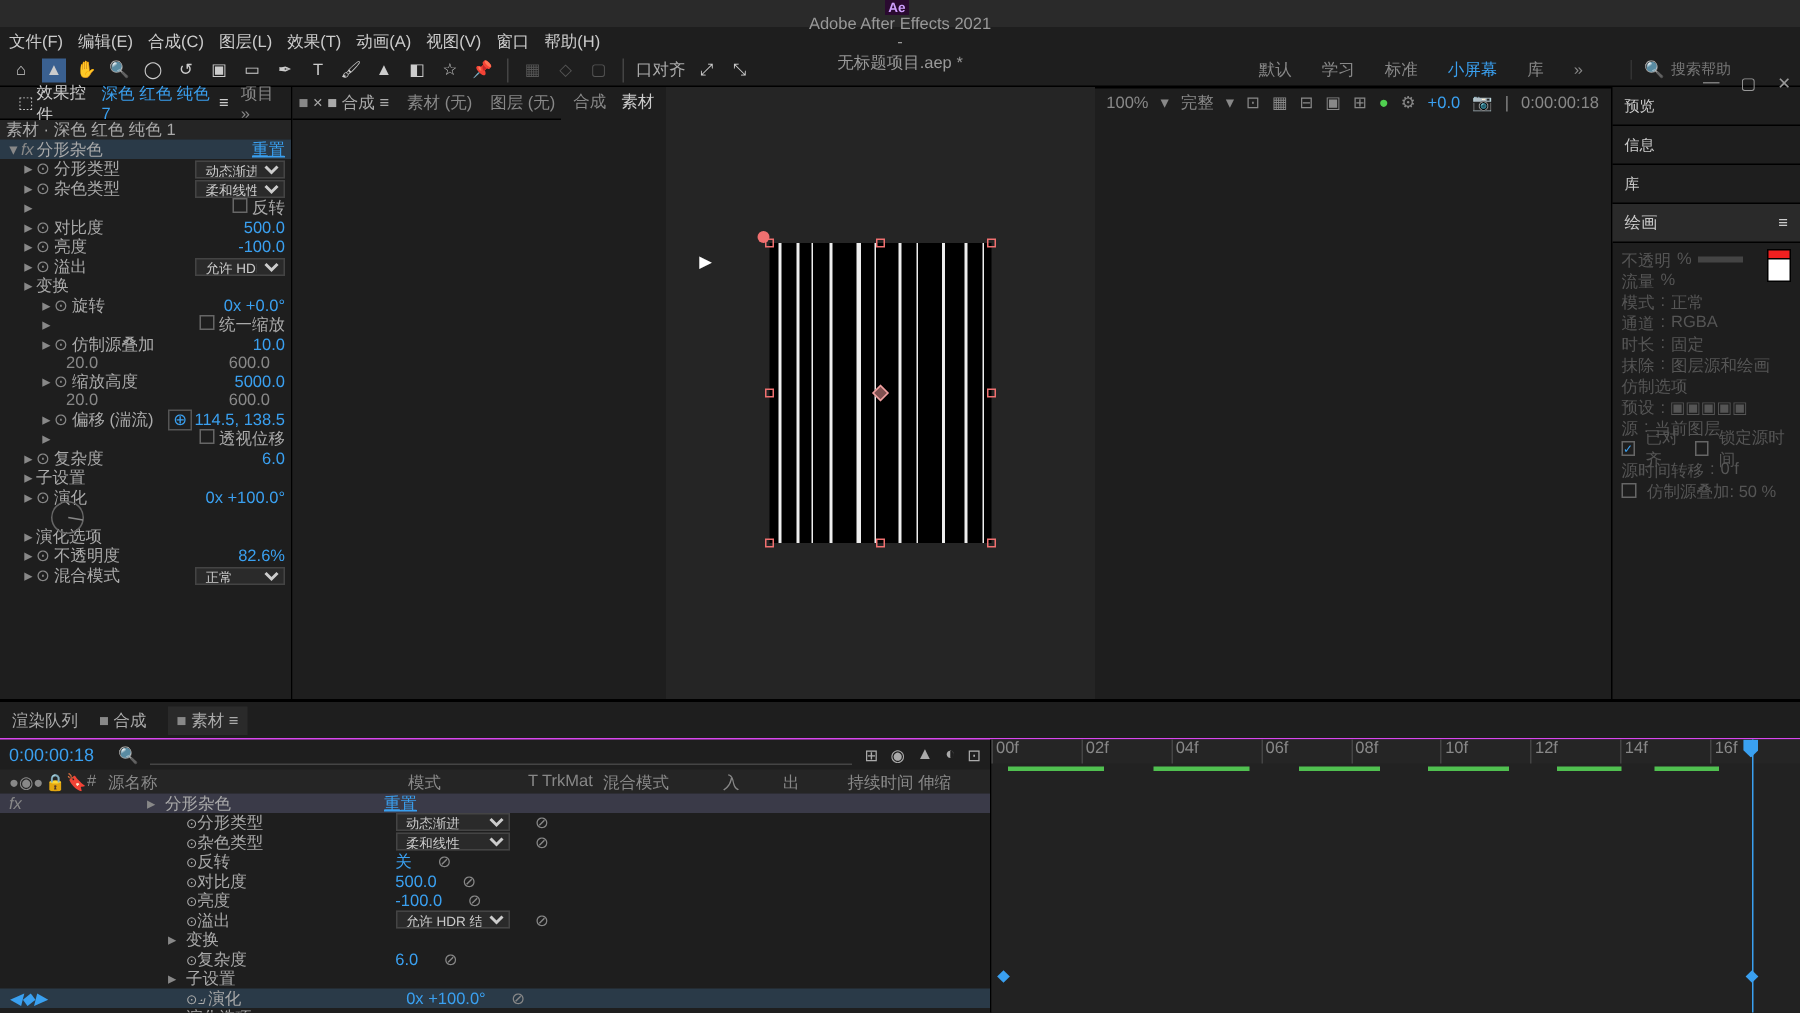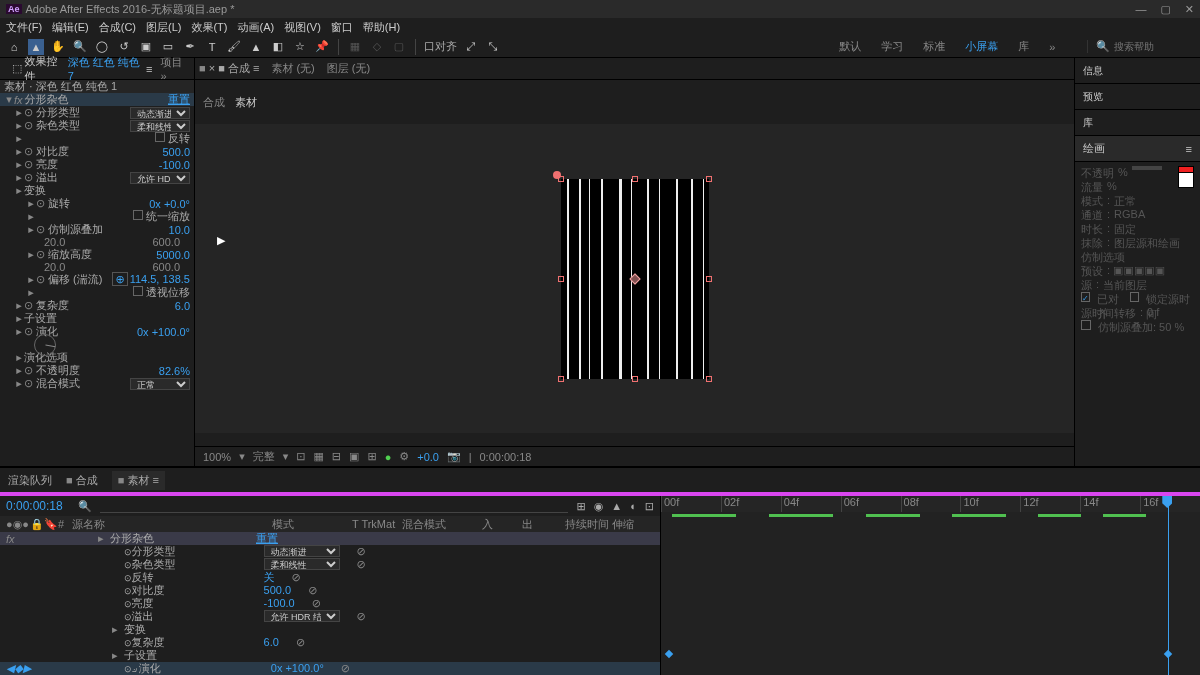--- a/index.html
+++ b/index.html
@@ -1,17 +1,17 @@
 <!DOCTYPE html>
 <html><head>
 <meta charset="utf-8">
 <style>
 * { margin: 0; padding: 0; box-sizing: border-box; font-family: "Microsoft YaHei", "Segoe UI", sans-serif; font-size: 11px; }
 body { background: #1e1e1e; color: #aaa; width: 1200px; height: 675px; overflow: hidden; }
-.titlebar { height: 18px; background: #2a2a2a; display: flex; align-items: center; padding: 0 6px; color: #999; font-size: 10px; }
+.titlebar { height: 18px; background: #2a2a2a; display: flex; align-items: center; padding: 0 6px; color: #999; font-size: 10px; flex-direction: column; }
 .titlebar .wc { margin-left: auto; display: flex; gap: 14px; }
 .menubar { height: 18px; background: #1e1e1e; display: flex; align-items: center; padding: 0 6px; gap: 10px; color: #ccc; font-size: 10px; }
 .toolbar { height: 22px; background: #1e1e1e; border-bottom: 1px solid #000; display: flex; align-items: center; padding: 0 6px; gap: 6px; }
 .toolbar .tool { width: 16px; height: 16px; display: flex; align-items: center; justify-content: center; color: #ccc; }
 .toolbar .divider { width: 1px; height: 16px; background: #444; margin: 0 2px; }
 .workspace-tabs { margin-left: auto; display: flex; align-items: center; gap: 20px; font-size: 10px; }
 .workspace-tabs .ws { color: #888; }
 .workspace-tabs .ws.active { color: #3aa0f0; }
 .search-wrap { display:flex; align-items:center; gap:4px; margin-left:12px; border-left:1px solid #333; padding-left:8px; }
 .search-box { background: transparent; border: none; color: #888; font-size: 10px; width: 80px; }
@@ -26,63 +26,63 @@
 .ec-row { display: flex; align-items: center; height: 13px; padding: 0 4px; font-size: 10px; }
 .ec-label { color: #aaa; }
 .ec-value { margin-left: auto; color: #3aa0f0; }
 .ec-link { margin-left: auto; color: #3aa0f0; text-decoration: underline; }
 .ec-tw { color: #888; width: 10px; display:inline-block; text-align:center; }
 .ec-stopwatch { color: #888; width: 12px; }
 .ec-select { background: #2a2a2a; border: 1px solid #444; color: #ccc; font-size: 9px; padding: 0 2px; height: 12px; width: 60px; margin-left:auto; }
 .mini-slider { display:flex; justify-content:space-between; padding: 0 14px 0 44px; font-size:9px; color:#888; }
 
 
-.center { flex: 1; display: flex; flex-direction: column; gap: 13px; }
+.center { flex: 1; display: flex; flex-direction: row; }
 .comp-tabs { height: 22px; display: flex; align-items: center; border-bottom: 1px solid #000; padding: 0 4px; gap: 12px; font-size: 10px; }
 .comp-sub { height: 18px; display:flex; align-items:center; padding: 0 8px; gap: 10px; font-size:10px; color:#888; }
 .viewport { flex: 1; background: #252525; position: relative; display:flex; align-items:center; justify-content:center; }
 .footage { width: 148px; height: 200px; background: #000; position: relative; }
 .footage .stripe { position:absolute; top:0; bottom:0; width:2px; background:#eee; }
 .handle { position:absolute; width:6px; height:6px; border:1px solid #f07070; background:transparent; }
 .vp-controls { height: 20px; display:flex; align-items:center; gap:8px; padding:0 8px; font-size:10px; color:#888; background:#1e1e1e; border-top:1px solid #000; }
 
 
 .right { width: 126px; border-left: 1px solid #000; display:flex; flex-direction:column; }
 .rp-item { height: 26px; display:flex; align-items:center; padding:0 8px; border-bottom:1px solid #000; font-size:10px; color:#ccc; }
 .paint-body { padding: 4px 6px; font-size:9px; color:#555; }
-.paint-row { display:flex; height:14px; gap:4px; }
+.paint-row { display:flex; align-items:center; height:14px; gap:4px; }
 .swatch { width:16px; height:16px; background:#f02020; border:1px solid #000; float:right; }
 .swatch2 { width:16px; height:16px; background:#fff; border:1px solid #000; float:right; margin:-10px 0 0 6px; }
 .cb { width:10px; height:10px; border:1px solid #666; display:inline-block; margin-right:3px; }
 .cb.on::after { content:"✓"; color:#3aa0f0; font-size:8px; position:relative; top:-2px; }
 
 
 .timeline { height: 229px; border-top: 2px solid #000; display:flex; flex-direction:column; background:#1e1e1e; }
-.tl-tabs { height: 20px; display:flex; align-items:center; padding:12px 8px; gap:14px; font-size:10px; border-bottom:4px solid #d946ef; }
+.tl-tabs { height: 20px; display:flex; align-items:center; padding:12px 8px; gap:14px; font-size:10px; border-bottom:1px solid #d946ef; }
 .tl-header { height: 20px; display:flex; align-items:center; padding:0 6px; gap:8px; font-size:10px; }
 .timecode { color:#3aa0f0; font-size:12px; }
 .tl-cols { height:16px; display:flex; align-items:center; padding:0 6px; font-size:9px; color:#888; background:#252525; }
 .tl-left { width: 660px; overflow:hidden; }
 .tl-row { display:flex; align-items:center; height:13px; padding:0 6px; font-size:9px; color:#aaa; }
 .tl-row.sel { background:#2a3a48; }
 .tl-row.effect-head { background: #3a3a48; }
 .tl-right { flex:1; background:#222; position:relative; }
 .ruler { height:16px; background:#252525; display:flex; position:relative; font-size:9px; color:#888; }
 .tick { flex:1; border-left:1px solid #444; padding-left:2px; }
 .playhead { position:absolute; top:0; bottom:0; width:1px; background:#3aa0f0; }
 .keyframe { position:absolute; width:6px; height:6px; background:#3aa0f0; transform:rotate(45deg); }
 .tl-divider { width:1px; background:#000; }
 .greenseg { position:absolute; height:3px; background:#50c050; top:18px; }
 </style>
 </head>
 <body>
 
 <div class="titlebar">
   <span style="background:#2a0a30;color:#d0a0ff;padding:0 2px;font-weight:bold;font-size:9px;margin-right:4px;">Ae</span>
-  <span>Adobe After Effects 2016</span>
+  <span>Adobe After Effects 2021</span>
   <span> - </span>
   <span>无标题项目.aep *</span>
   <div class="wc">
     <span>—</span>
     <span>▢</span>
     <span>✕</span>
   </div>
 </div>
 
 <div class="menubar">
@@ -324,22 +324,22 @@
       <span style="color:#50d050;">●</span>
       <span>⚙</span>
       <span style="color:#3aa0f0;">+0.0</span>
       <span>📷</span>
       <span>|</span>
       <span>0:00:00:18</span>
     </div>
   </div>
 
   <div class="right">
+    <div class="rp-item">预览</div>
     <div class="rp-item">信息</div>
-    <div class="rp-item">预览</div>
     <div class="rp-item">库</div>
     <div class="rp-item" style="background:#2a2a2a;">
       <span>绘画</span>
       <span style="margin-left:auto;">≡</span>
     </div>
     <div class="paint-body">
       <div style="float:right;position:relative;width:24px;">
         <div class="swatch"></div>
         <div class="swatch2"></div>
       </div>

